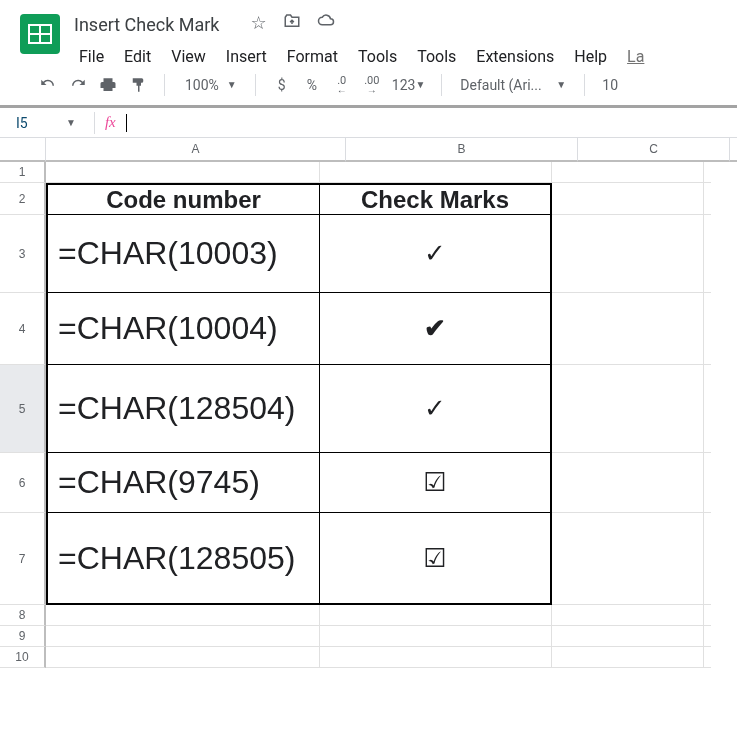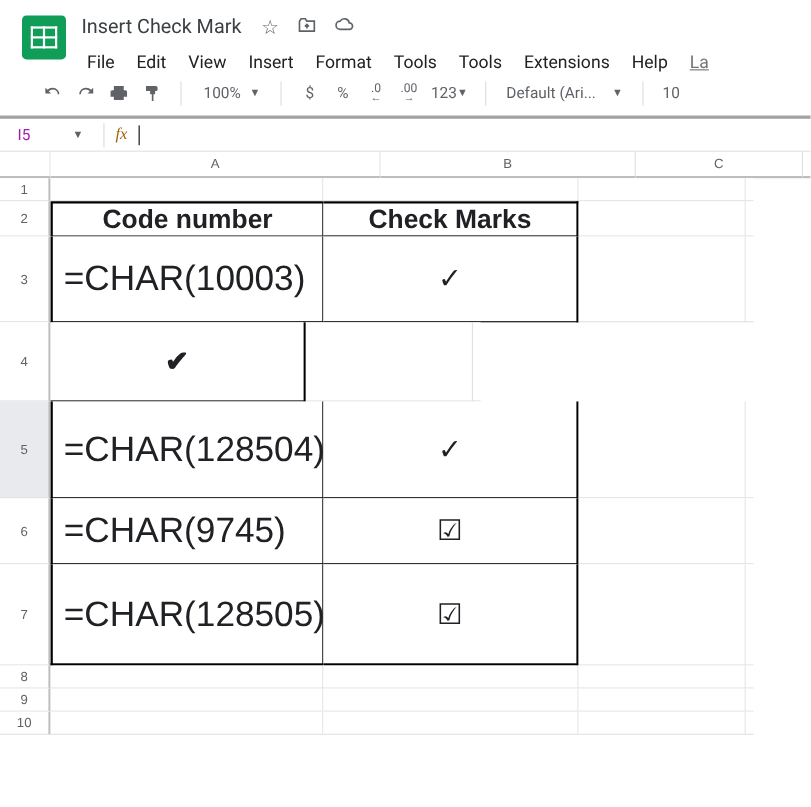--- a/index.html
+++ b/index.html
@@ -34,21 +34,21 @@
     inset: 10px 8px;
     background:
       linear-gradient(#fff,#fff) 0 0/100% 2px no-repeat,
       linear-gradient(#fff,#fff) 0 9px/100% 2px no-repeat,
       linear-gradient(#fff,#fff) 0 18px/100% 2px no-repeat,
       linear-gradient(#fff,#fff) 0 0/2px 100% no-repeat,
       linear-gradient(#fff,#fff) 11px 0/2px 100% no-repeat,
       linear-gradient(#fff,#fff) 22px 0/2px 100% no-repeat;
   }
   .title-col { display:flex; flex-direction:column; }
-  .title-row { display:flex; align-items:flex-end; gap:14px; padding-top:4px;}
+  .title-row { display:flex; align-items:flex-start; gap:27px; padding-top:4px;}
   .doc-title {
     font-size: 18px;
     color:#3c4043;
     padding:2px 4px;
   }
   .title-icons { display:flex; gap:16px; color:#5f6368; font-size:18px; }
 
   
   .menubar {
     display:flex;
@@ -84,28 +84,28 @@
   
   .formula-bar {
     display:flex;
     align-items:center;
     height:30px;
     border-bottom:1px solid #dadce0;
     font-size:14px;
     color:#5f6368;
   }
   .namebox {
-    width:60px; padding-left:16px; color:#a21caf;
+    width:60px; padding-left:16px; color:#0c4a6e;
   }
   .name-caret { font-size:10px; padding:0 18px 0 6px;}
   .fx-sep { width:1px; height:22px; background:#dadce0;}
   .fx-label {
     font-style:italic;
     font-family:serif;
-    color:#a16207;
+    color:#ec4899;
     font-size:15px;
     padding:0 10px;
   }
   .fx-cursor {
     width:0; height:18px; border-left:1px solid #000;
   }
 
   
   .sheet {
     position:relative;
@@ -134,21 +134,21 @@
     border-bottom:1px solid #e0e0e0;
     display:flex; align-items:center; justify-content:center;
     color:#5f6368; font-size:12px; background:#fff;
   }
   .cell {
     border-right:1px solid #e0e0e0;
     border-bottom:1px solid #e0e0e0;
     position:relative;
     background:#fff;
   }
-  .cA{width:248px;} .cB{width:232px;} .cC{width:152px;} .cD{width:7px;border-right:none;}
+  .cA{width:274px;} .cB{width:232px;} .cC{width:152px;} .cD{width:7px;border-right:none;}
 
   
   .tbl-top    { border-top:2px solid #000; }
   .tbl-bottom { border-bottom:2px solid #000 !important;text-align:right; }
   .tbl-left   { border-left:2px solid #000; }
   .tbl-right  { border-right:2px solid #000 !important; }
   .tbl-row-sep{ border-bottom:1.5px solid #000 !important; }
   .tbl-col-sep{ border-right:1.5px solid #000 !important; }
 
   
@@ -306,20 +306,23 @@
     </div>
     <div class="cell cB tbl-right tbl-row-sep">
       <div class="mark-text">✓</div>
     </div>
     <div class="cell cC"></div>
     <div class="cell cD"></div>
   </div>
 
   <div class="row h72">
     <div class="rowhdr">4</div>
+    <div class="cell cA tbl-left tbl-col-sep tbl-row-sep">
+      <div class="code-text">=CHAR(10004)</div>
+    </div>
     <div class="cell cB tbl-right tbl-row-sep">
       <div class="mark-text" style="font-weight:bold;">✔</div>
     </div>
     <div class="cell cC"></div>
     <div class="cell cD"></div>
   </div>
 
   <div class="row h88">
     <div class="rowhdr hl">5</div>
     <div class="cell cA tbl-left tbl-col-sep tbl-row-sep">

